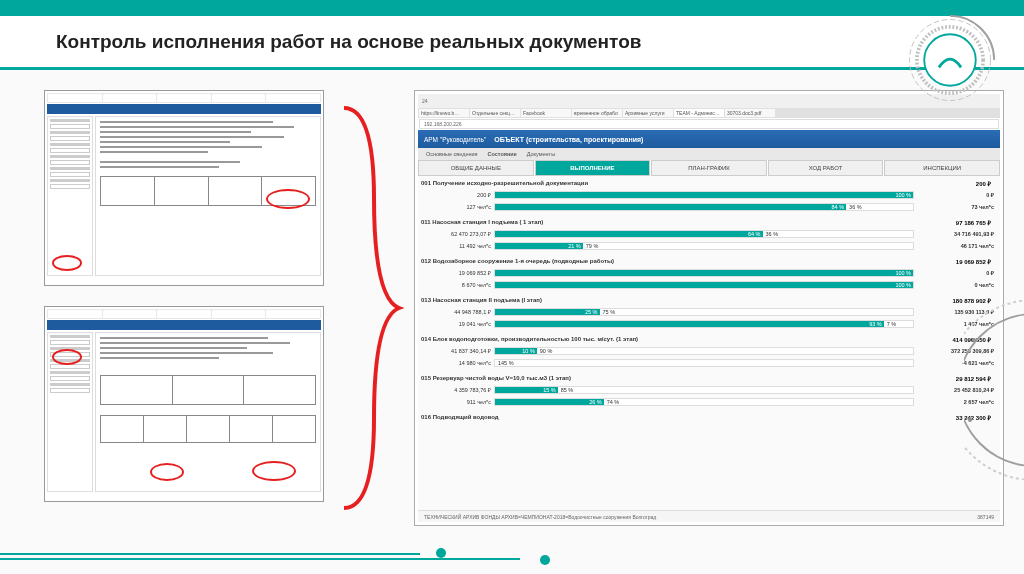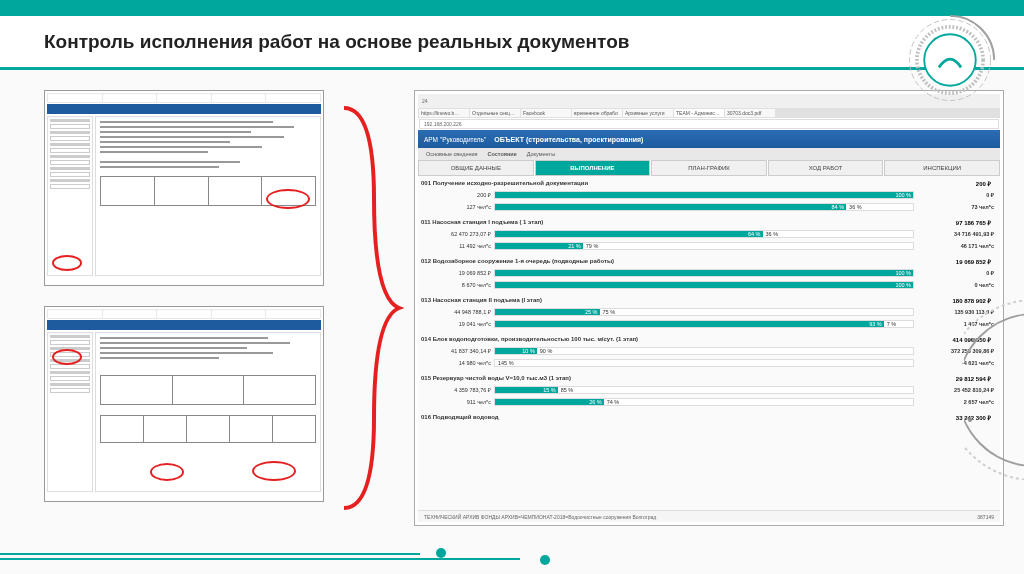--- a/index.html
+++ b/index.html
@@ -1,19 +1,19 @@
 <!DOCTYPE html>
 <html><head>
 <meta charset="utf-8">
 <style>
 * { margin: 0; padding: 0; box-sizing: border-box; }
 body { width: 1024px; height: 574px; font-family: Arial, sans-serif; background: #fafafa; position: relative; overflow: hidden; }
 
 .top-bar { height: 16px; background: #00a79d; }
-.title-row { height: 54px; background: #fff; display: flex; align-items: center; padding-left: 44px; border-bottom: 3px solid #00a79d; }
+.title-row { height: 54px; background: #fff; display: flex; align-items: center; padding-left: 56px; border-bottom: 3px solid #00a79d; }
 .title-text { font-size: 19px; font-weight: bold; color: #222; }
 
 .logo-circle { position: absolute; right: 28px; top: 14px; width: 92px; height: 92px; }
 .logo-circle svg { width: 100%; height: 100%; }
 
 .content { display: flex; padding: 20px 20px 20px 44px; gap: 0; }
 
 .left-col { width: 280px; display: flex; flex-direction: column; gap: 20px; }
 .doc-thumb { width: 280px; height: 196px; background: #fff; border: 1px solid #999; position: relative; padding: 2px; }
 .doc-browser-tabs { height: 10px; background: #e8e8e8; margin-bottom: 1px; display: flex; gap: 1px; padding: 1px; }

